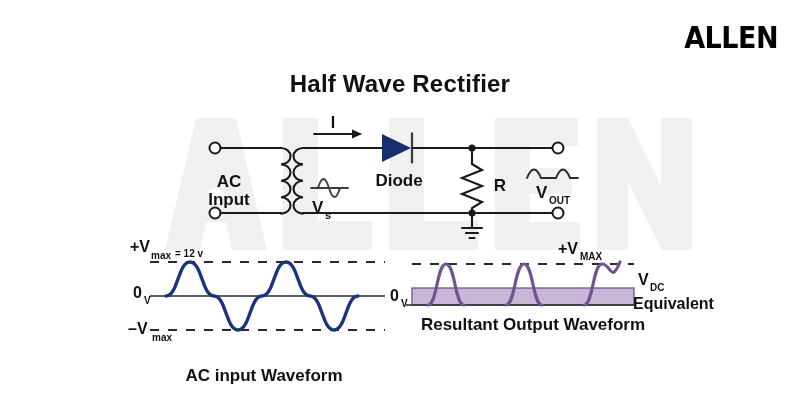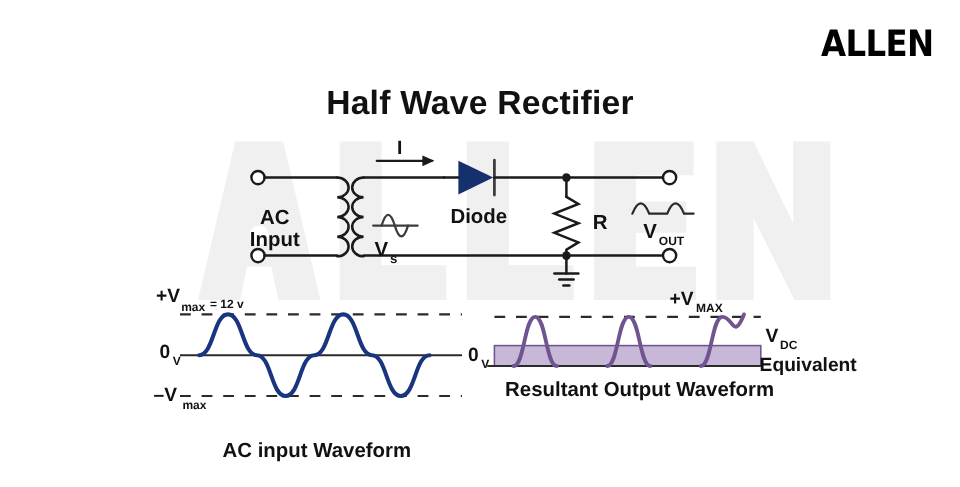--- a/index.html
+++ b/index.html
@@ -22,21 +22,21 @@
     letter-spacing:-0.5px;
     color:#000000;
     transform:scaleY(1.12);
     transform-origin:right top;
   }
 
   
   #title{
     top:70px;left:0;width:800px;
     text-align:center;
-    font-size:28px;
+    font-size:24px;
     font-weight:bold;
     color:#111111;
     letter-spacing:0.2px;
   }
 
   
   #canvas{top:0;left:0;}
 
   
   .lbl{font-family:"Liberation Sans", sans-serif;fill:#111111;}

